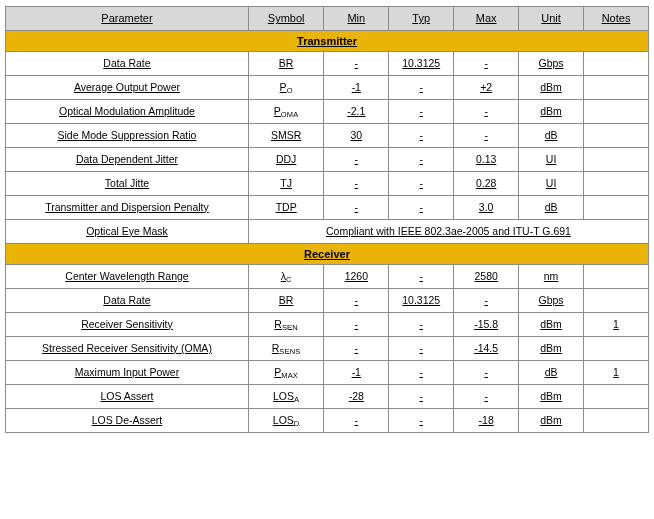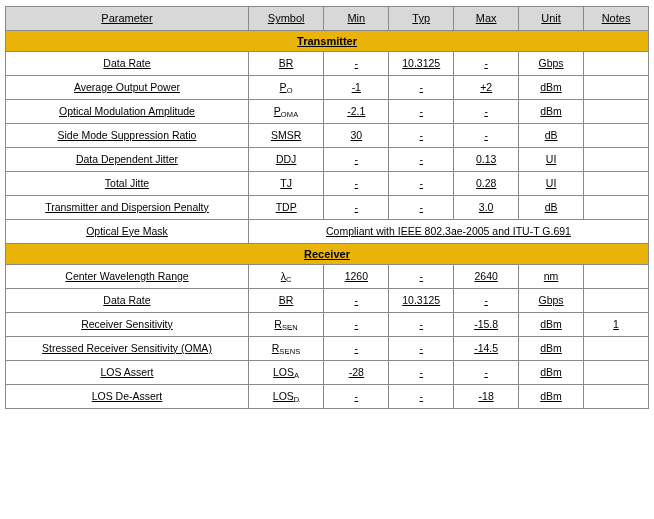--- a/index.html
+++ b/index.html
@@ -163,21 +163,21 @@
           <td colspan="6">Compliant with IEEE 802.3ae-2005 and ITU-T G.691</td>
         </tr>
         <tr class="section">
           <td colspan="7">Receiver</td>
         </tr>
         <tr>
           <td class="param">Center Wavelength Range</td>
           <td><span>λ</span><span class="sub">C</span></td>
           <td>1260</td>
           <td>-</td>
-          <td>2640</td>
+          <td>2580</td>
           <td>nm</td>
           <td></td>
         </tr>
         <tr>
           <td class="param">Data Rate</td>
           <td><span>BR</span></td>
           <td>-</td>
           <td>10.3125</td>
           <td>-</td>
           <td>Gbps</td>
@@ -193,20 +193,29 @@
           <td>1</td>
         </tr>
         <tr>
           <td class="param">Stressed Receiver Sensitivity (OMA)</td>
           <td><span>R</span><span class="sub">SENS</span></td>
           <td>-</td>
           <td>-</td>
           <td>-14.5</td>
           <td>dBm</td>
           <td></td>
+        </tr>
+        <tr>
+          <td class="param">Maximum Input Power</td>
+          <td><span>P</span><span class="sub">MAX</span></td>
+          <td>-1</td>
+          <td>-</td>
+          <td>-</td>
+          <td>dB</td>
+          <td>1</td>
         </tr>
         <tr>
           <td class="param">LOS Assert</td>
           <td><span>LOS</span><span class="sub">A</span></td>
           <td>-28</td>
           <td>-</td>
           <td>-</td>
           <td>dBm</td>
           <td></td>
         </tr>

